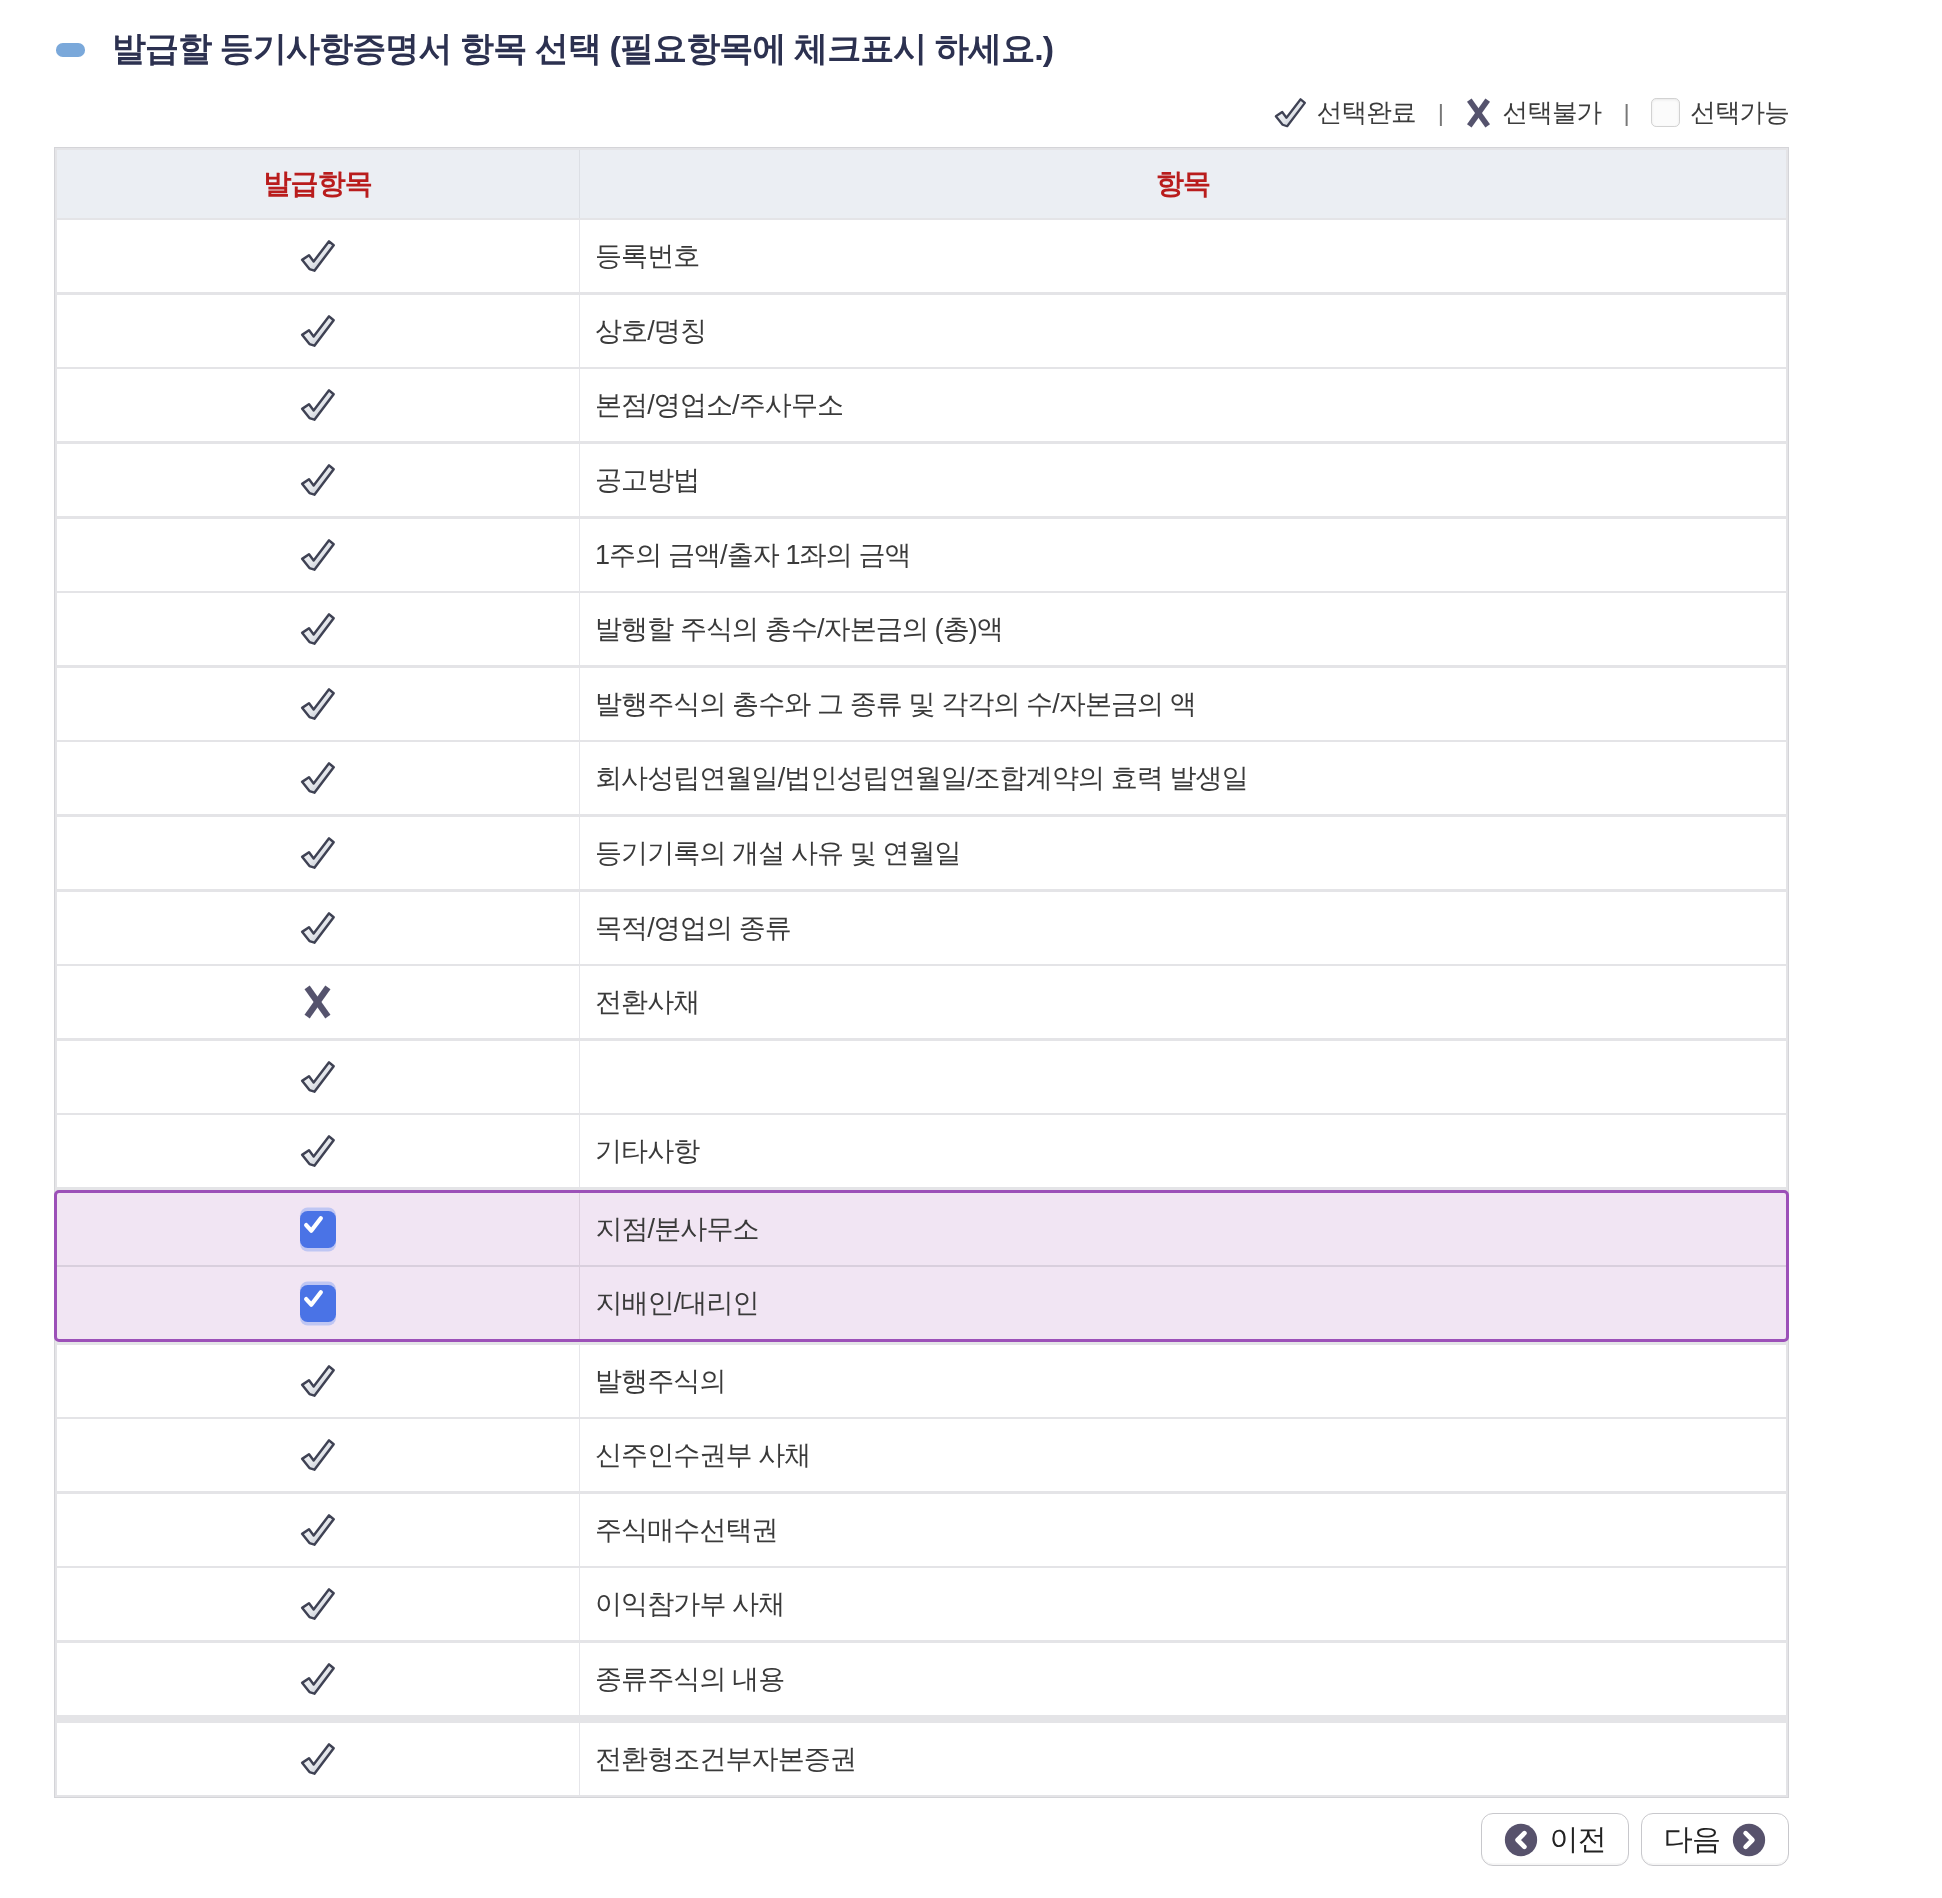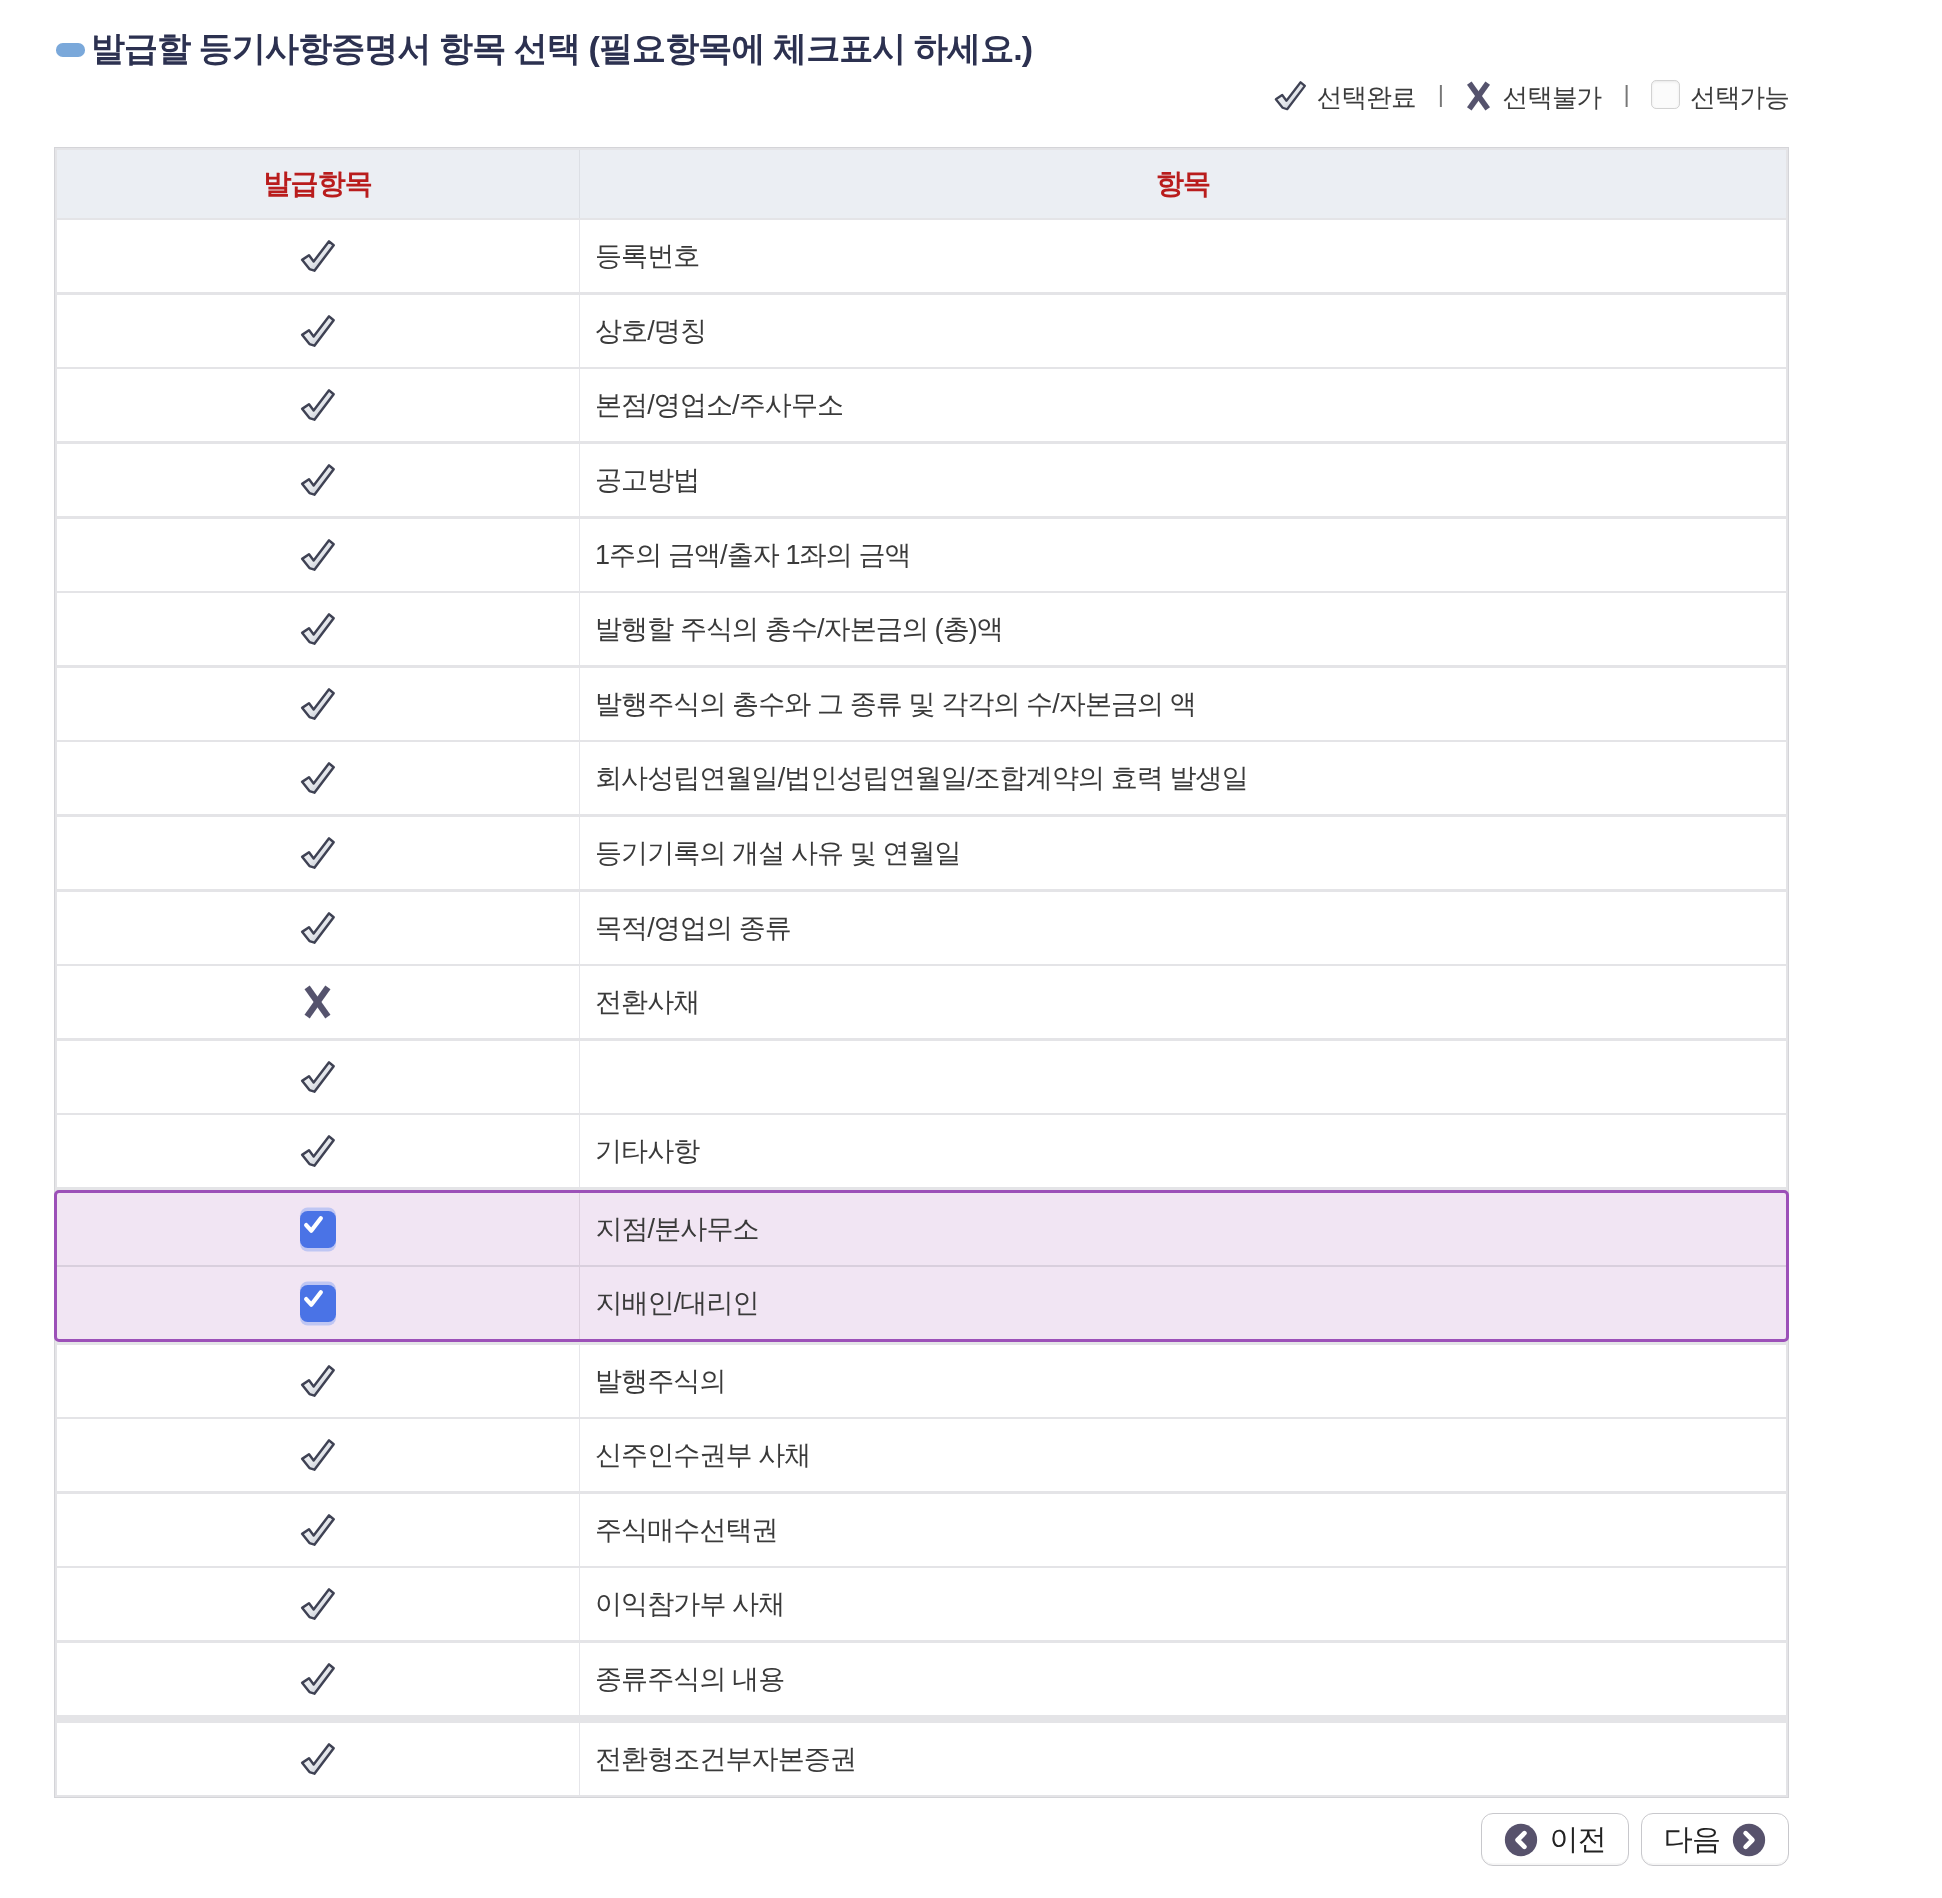--- a/index.html
+++ b/index.html
@@ -1,25 +1,25 @@
 <!DOCTYPE html>
 <html style="font-size:13.6px"><head>
 <meta charset="utf-8">
 <style>
   html,body{margin:0;padding:0;}
   body{
     width:1942px;height:1899px;position:relative;background:#ffffff;
     font-family:"Liberation Sans","DejaVu Sans",sans-serif;color:#3a3a3a;overflow:hidden;
   }
   
-  .title-row{position:absolute;left:56px;top:25.6px;display:flex;align-items:center;gap:6px;}
+  .title-row{position:absolute;left:56px;top:25.6px;display:flex;align-items:center;gap:27px;}
   .title-bullet{width:29px;height:13.6px;border-radius:6.8px;background:#7aa8da;flex:0 0 auto;margin-top:3.4px;}
   .title-text{font-size:34px;font-weight:bold;color:#2c3150;letter-spacing:-0.9px;white-space:nowrap;}
   
-  .legend{position:absolute;top:80px;right:153px;display:flex;align-items:flex-start;gap:10.2px;
+  .legend{position:absolute;top:95px;right:153px;display:flex;align-items:center;gap:10.2px;
           font-size:25.6px;color:#3c3c3c;letter-spacing:-0.9px;}
   .legend .sep{color:#777;margin:0 12px;font-size:24px;}
   .legend .lg-icon{display:inline-flex;align-items:center;}
   .cbx-empty{width:27px;height:27px;border-radius:5.1px;background:#fbfbfb;border:1.7px solid #d2d2d2;
              box-shadow:inset 0 0.9px 2.6px rgba(0,0,0,.08);display:inline-block;}
   
   .tbl{position:absolute;left:54px;top:147px;width:1735px;background:#e4e4e7;
        border:0.9px solid #d4d4d8;padding:1.7px;box-sizing:border-box;}
   .t-head{display:flex;background:#ebeef3;height:68px;margin-bottom:2.6px;}
   .t-head .hc{display:flex;align-items:center;justify-content:center;

